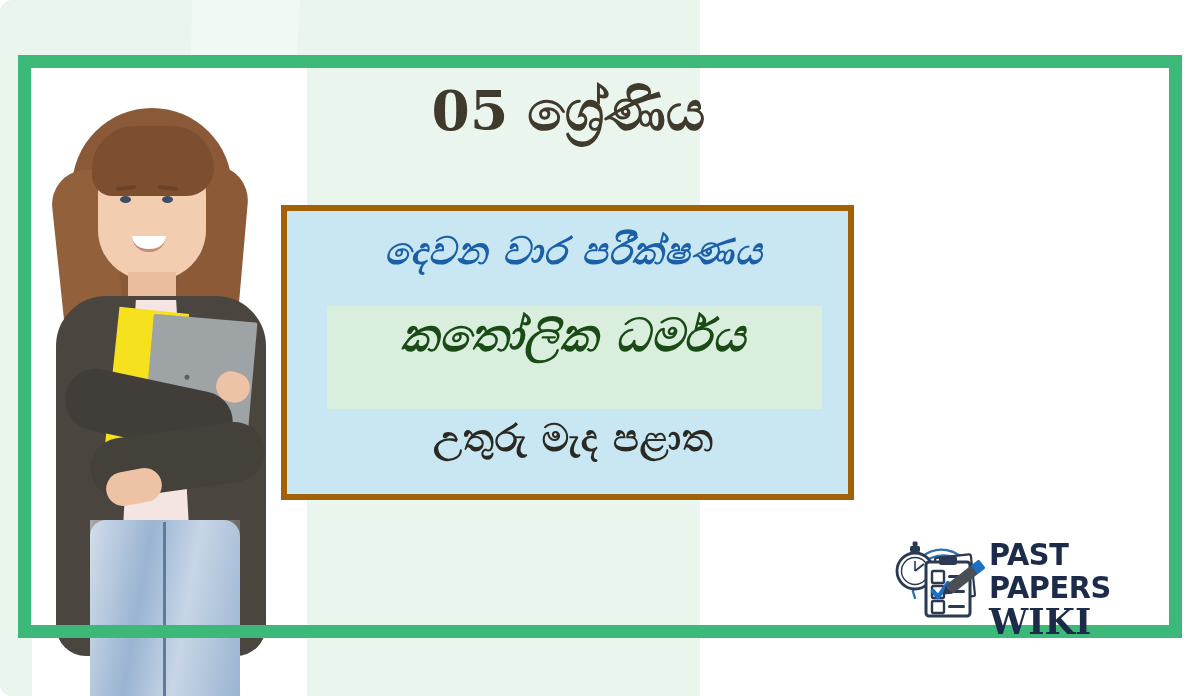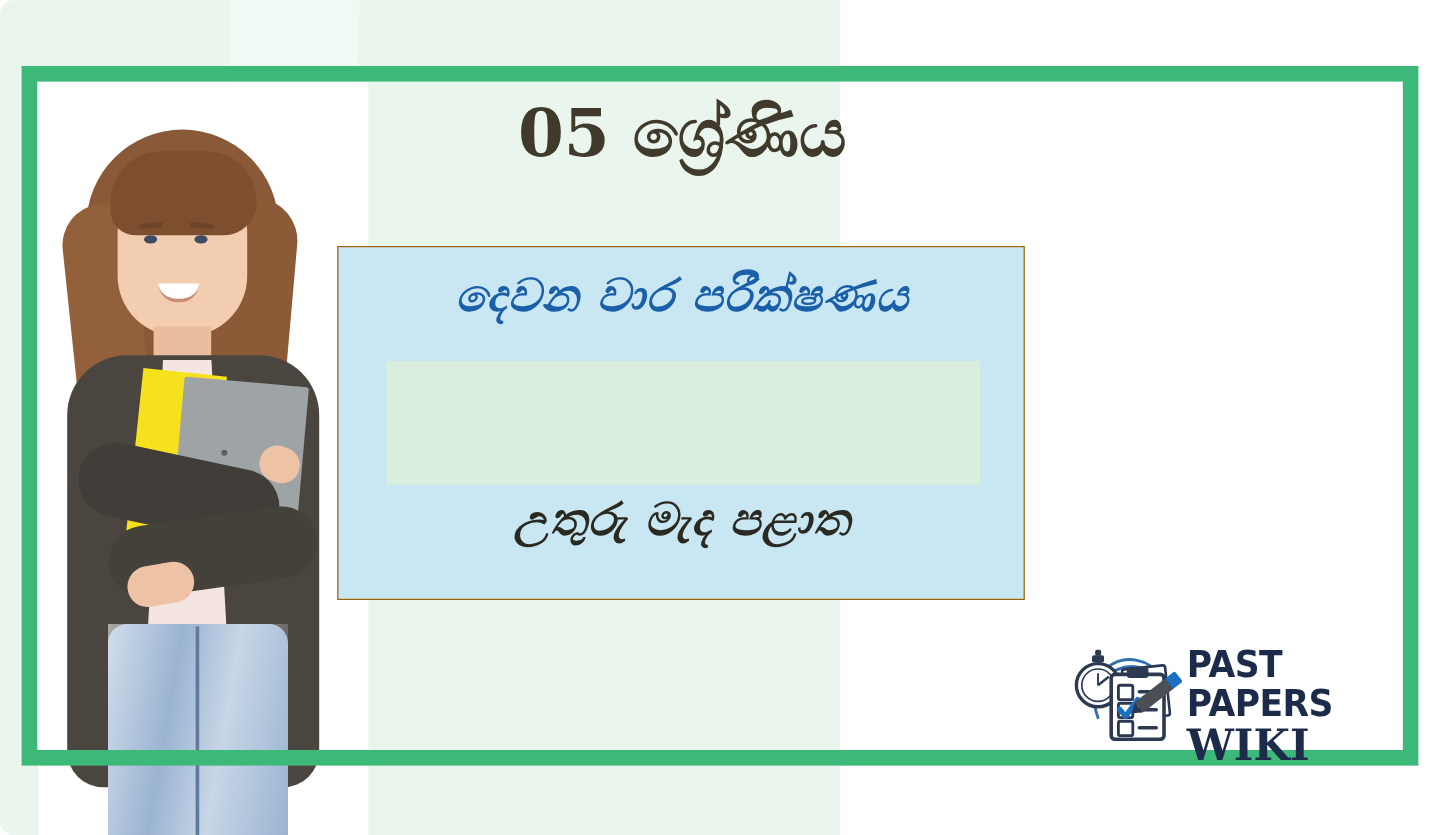--- a/index.html
+++ b/index.html
@@ -278,21 +278,21 @@
 
   
   .infobox {
     position: absolute;
     left: 281px;
     top: 205px;
     width: 573px;
     height: 295px;
     box-sizing: border-box;
     background: #c8e7f2;
-    border: 1px solid #a16207;
+    border: 6px solid #a16207;
   }
   .band-green {
     position: absolute;
     left: 40px;
     top: 95px;
     width: 495px;
     height: 103px;
     background: #d9eedd;
   }
   .ib-line {
@@ -320,21 +320,20 @@
     font-style: italic;
     color: #1a4a16;
     letter-spacing: 1px;
   }
   .ib-province {
     position: absolute;
     left: 0; top: 205px;
     width: 573px;
     font-size: 38px;
     font-weight: 700;
-    font-style: italic;
     color: #2a2a22;
     letter-spacing: 1px;
   }
 
   
   .year {
     position: absolute;
     left: 281px;
     top: 518px;
     width: 573px;
@@ -425,20 +424,21 @@
     <div class="ph-jeans-seam"></div>
   </div>
 
   <div class="frame"></div>
 
   <div class="grade-line">05 ශ්‍රේණිය</div>
 
   <div class="infobox">
     <div class="band-green"></div>
     <div class="ib-line ib-term">දෙවන වාර පරීක්ෂණය</div>
+    <div class="ib-line ib-subject">කතෝලික ධර්මය</div>
     <div class="ib-line ib-province">උතුරු මැද පළාත</div>
   </div>
 
 
   <div class="logo">
     <div class="logo-mark">
       <svg viewBox="0 0 92 88" width="92" height="88" xmlns="http://www.w3.org/2000/svg">
 
         <path d="M22 64 A30 30 0 1 1 78 40" fill="none" stroke="#2f6fb2" stroke-width="2.4" stroke-linecap="round"></path>
         <path d="M30 22 A30 30 0 0 1 74 30" fill="none" stroke="#2f6fb2" stroke-width="2.4" stroke-linecap="round"></path>

